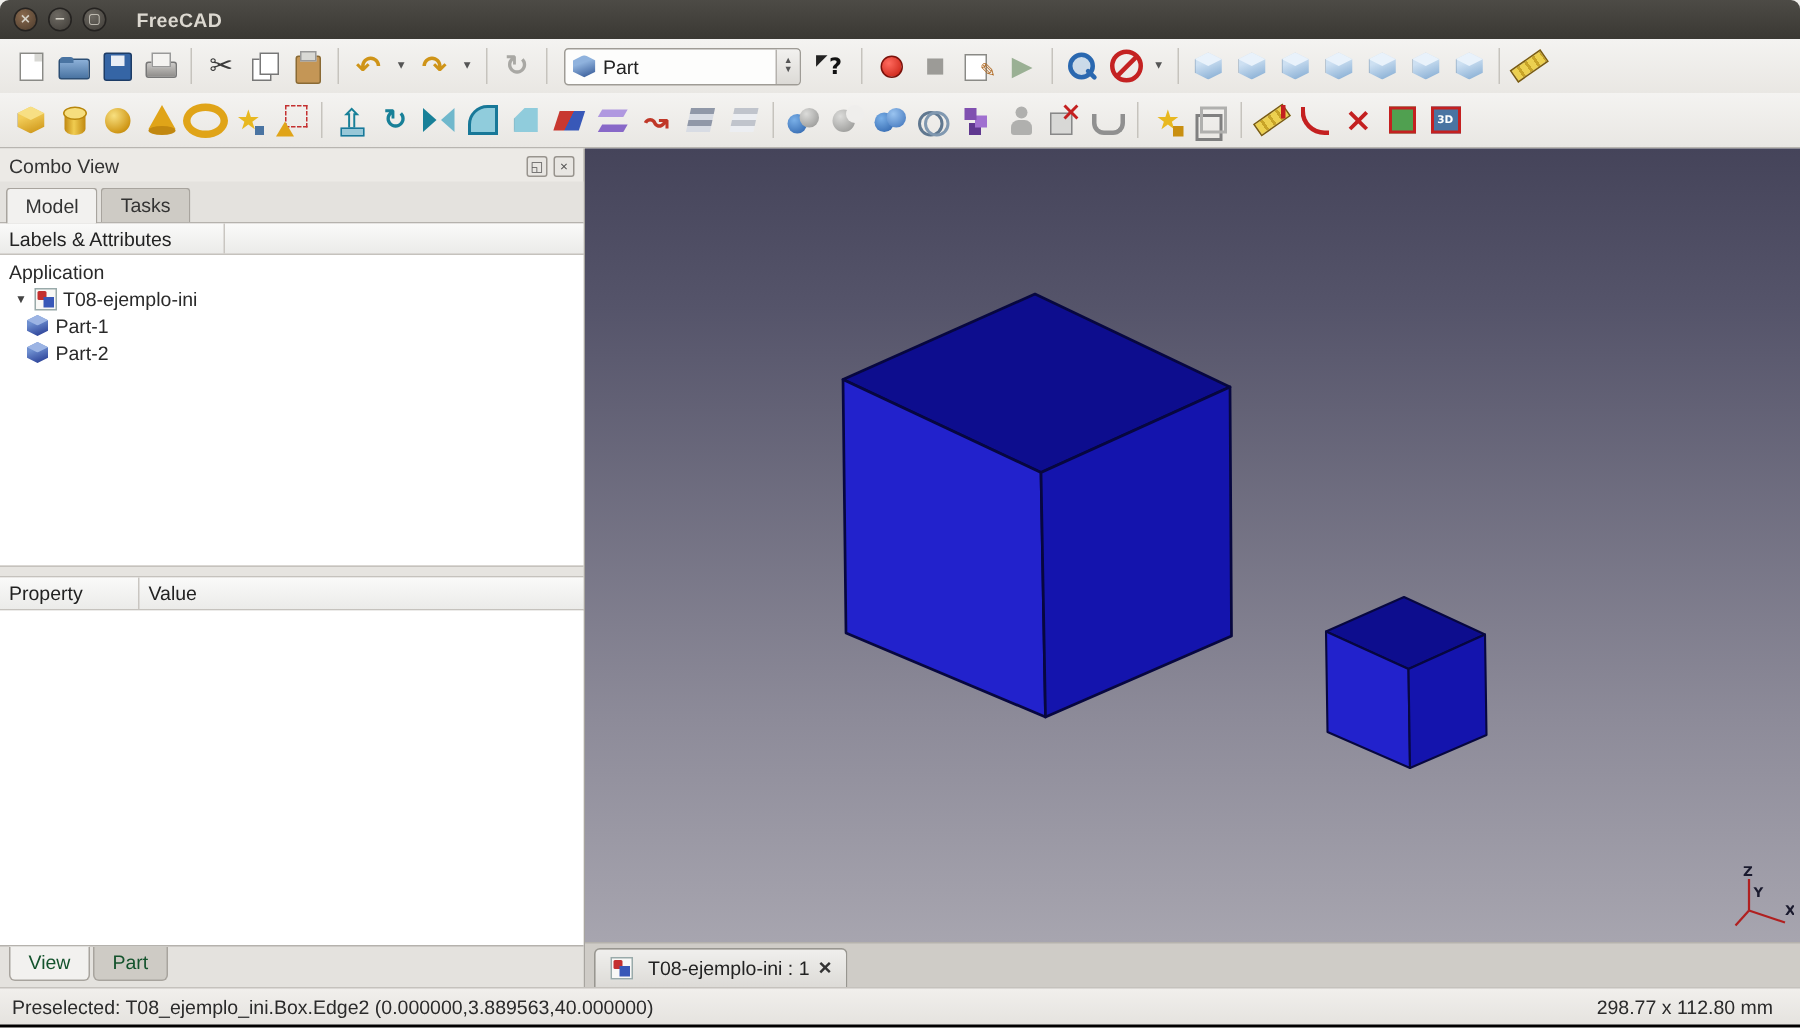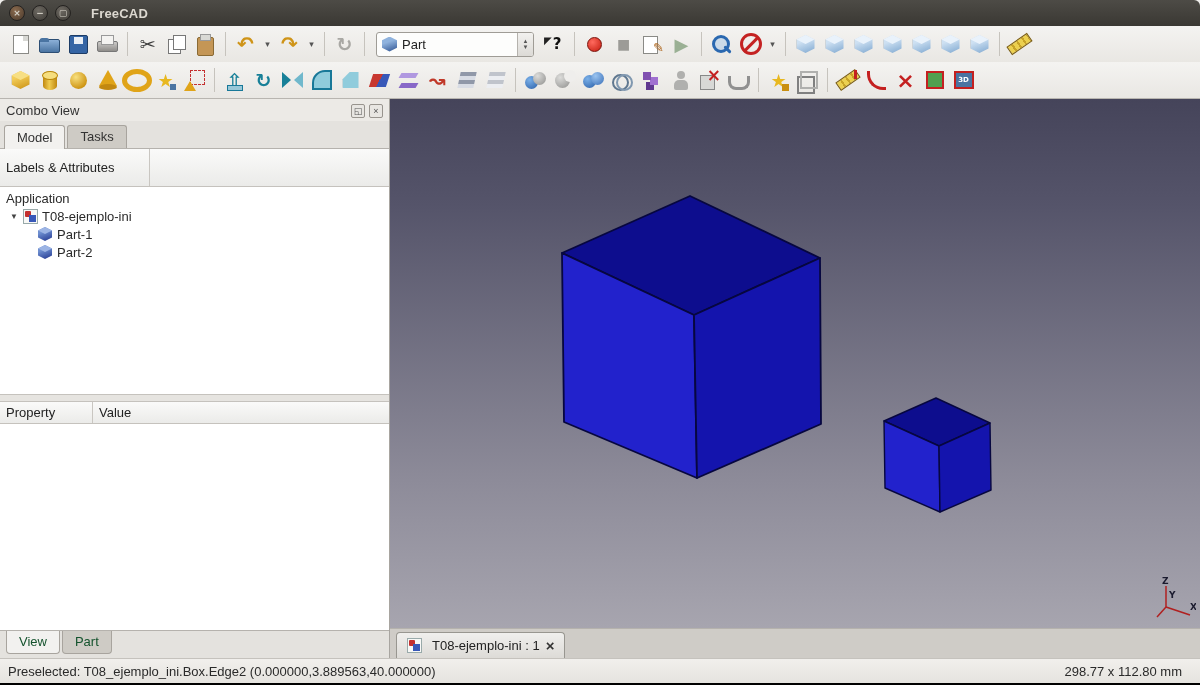--- a/index.html
+++ b/index.html
@@ -120,27 +120,27 @@
 
   
   .main { display: flex; height: 559px; }
   .combo-view { width: 390px; flex: none; background: #eceae6; border-right: 1px solid #a8a5a0; display: flex; flex-direction: column; }
   .cv-header { height: 22px; display: flex; align-items: center; padding: 0 6px; font-size: 13px; color: #333; }
   .cv-header .title { flex: 1; }
   .panel-btn { width: 14px; height: 14px; border: 1px solid #98948e; background: #e8e6e2; display: inline-flex; align-items: center; justify-content: center; font-size: 9px; color: #555; margin-left: 4px; border-radius: 2px; }
   .cv-tabs { height: 28px; display: flex; align-items: flex-end; padding-left: 4px; border-bottom: 1px solid #b5b2ad; background: #e4e2de; }
   .tab { padding: 3px 12px 4px; font-size: 13px; color: #333; background: #cecbc5; border: 1px solid #a8a49e; border-bottom: none; border-radius: 3px 3px 0 0; margin-right: 2px; }
   .tab.active { background: #f2f1ef; position: relative; top: 1px; padding-top: 4px; }
-  .tree-header { height: 38px; background: linear-gradient(#fafaf9, #ebebe9); border-bottom: 1px solid #c5c2bd; display: flex; align-items: center; font-size: 13px; color: #222; }
+  .tree-header { height: 21px; background: linear-gradient(#fafaf9, #ebebe9); border-bottom: 1px solid #c5c2bd; display: flex; align-items: center; font-size: 13px; color: #222; }
   .tree-header .hcell { width: 150px; padding-left: 6px; border-right: 1px solid #c9c6c1; height: 100%; display: flex; align-items: center; }
   .tree { height: 207px; background: #fff; overflow: hidden; font-size: 13px; color: #2a2a2a; padding-top: 2px; }
   .tree-row { display: flex; align-items: center; height: 18px; }
   .tree-row.root { padding-left: 6px; text-align: center; }
   .tree-row.doc { padding-left: 10px; }
-  .tree-row.child { padding-left: 38px; }
+  .tree-row.child { padding-left: 18px; }
   .texp { width: 13px; font-size: 8px; color: #444; flex: none; }
   .bold { font-weight: 400; }
   .doc-icon { position: relative; width: 15px; height: 15px; background: #f8f8f6; border: 1px solid #9aa; margin-right: 4px; flex: none; }
   .doc-icon::before { content: ""; position: absolute; width: 6px; height: 6px; left: 1px; top: 1px; background: #c43030; border-radius: 1px; }
   .doc-icon::after { content: ""; position: absolute; width: 7px; height: 7px; right: 1px; bottom: 1px; background: #3858b8; }
   .part-icon { position: relative; width: 14px; height: 14px; margin-right: 5px; flex: none; }
   .part-icon::before { content: ""; position: absolute; inset: 0; clip-path: polygon(50% 0,100% 25%,100% 75%,50% 100%,0 75%,0 25%); background: linear-gradient(160deg, #6e8fd0 35%, #20348e); }
   .part-icon::after { content: ""; position: absolute; inset: 0; clip-path: polygon(50% 0,100% 25%,50% 50%,0 25%); background: #9cb4e4; }
   .splitter { height: 8px; background: #e6e4e0; border-top: 1px solid #c5c2bd; border-bottom: 1px solid #c5c2bd; }
   .prop-header { height: 22px; display: flex; background: linear-gradient(#fafaf9, #ebebe9); border-bottom: 1px solid #c5c2bd; font-size: 13px; color: #222; }

